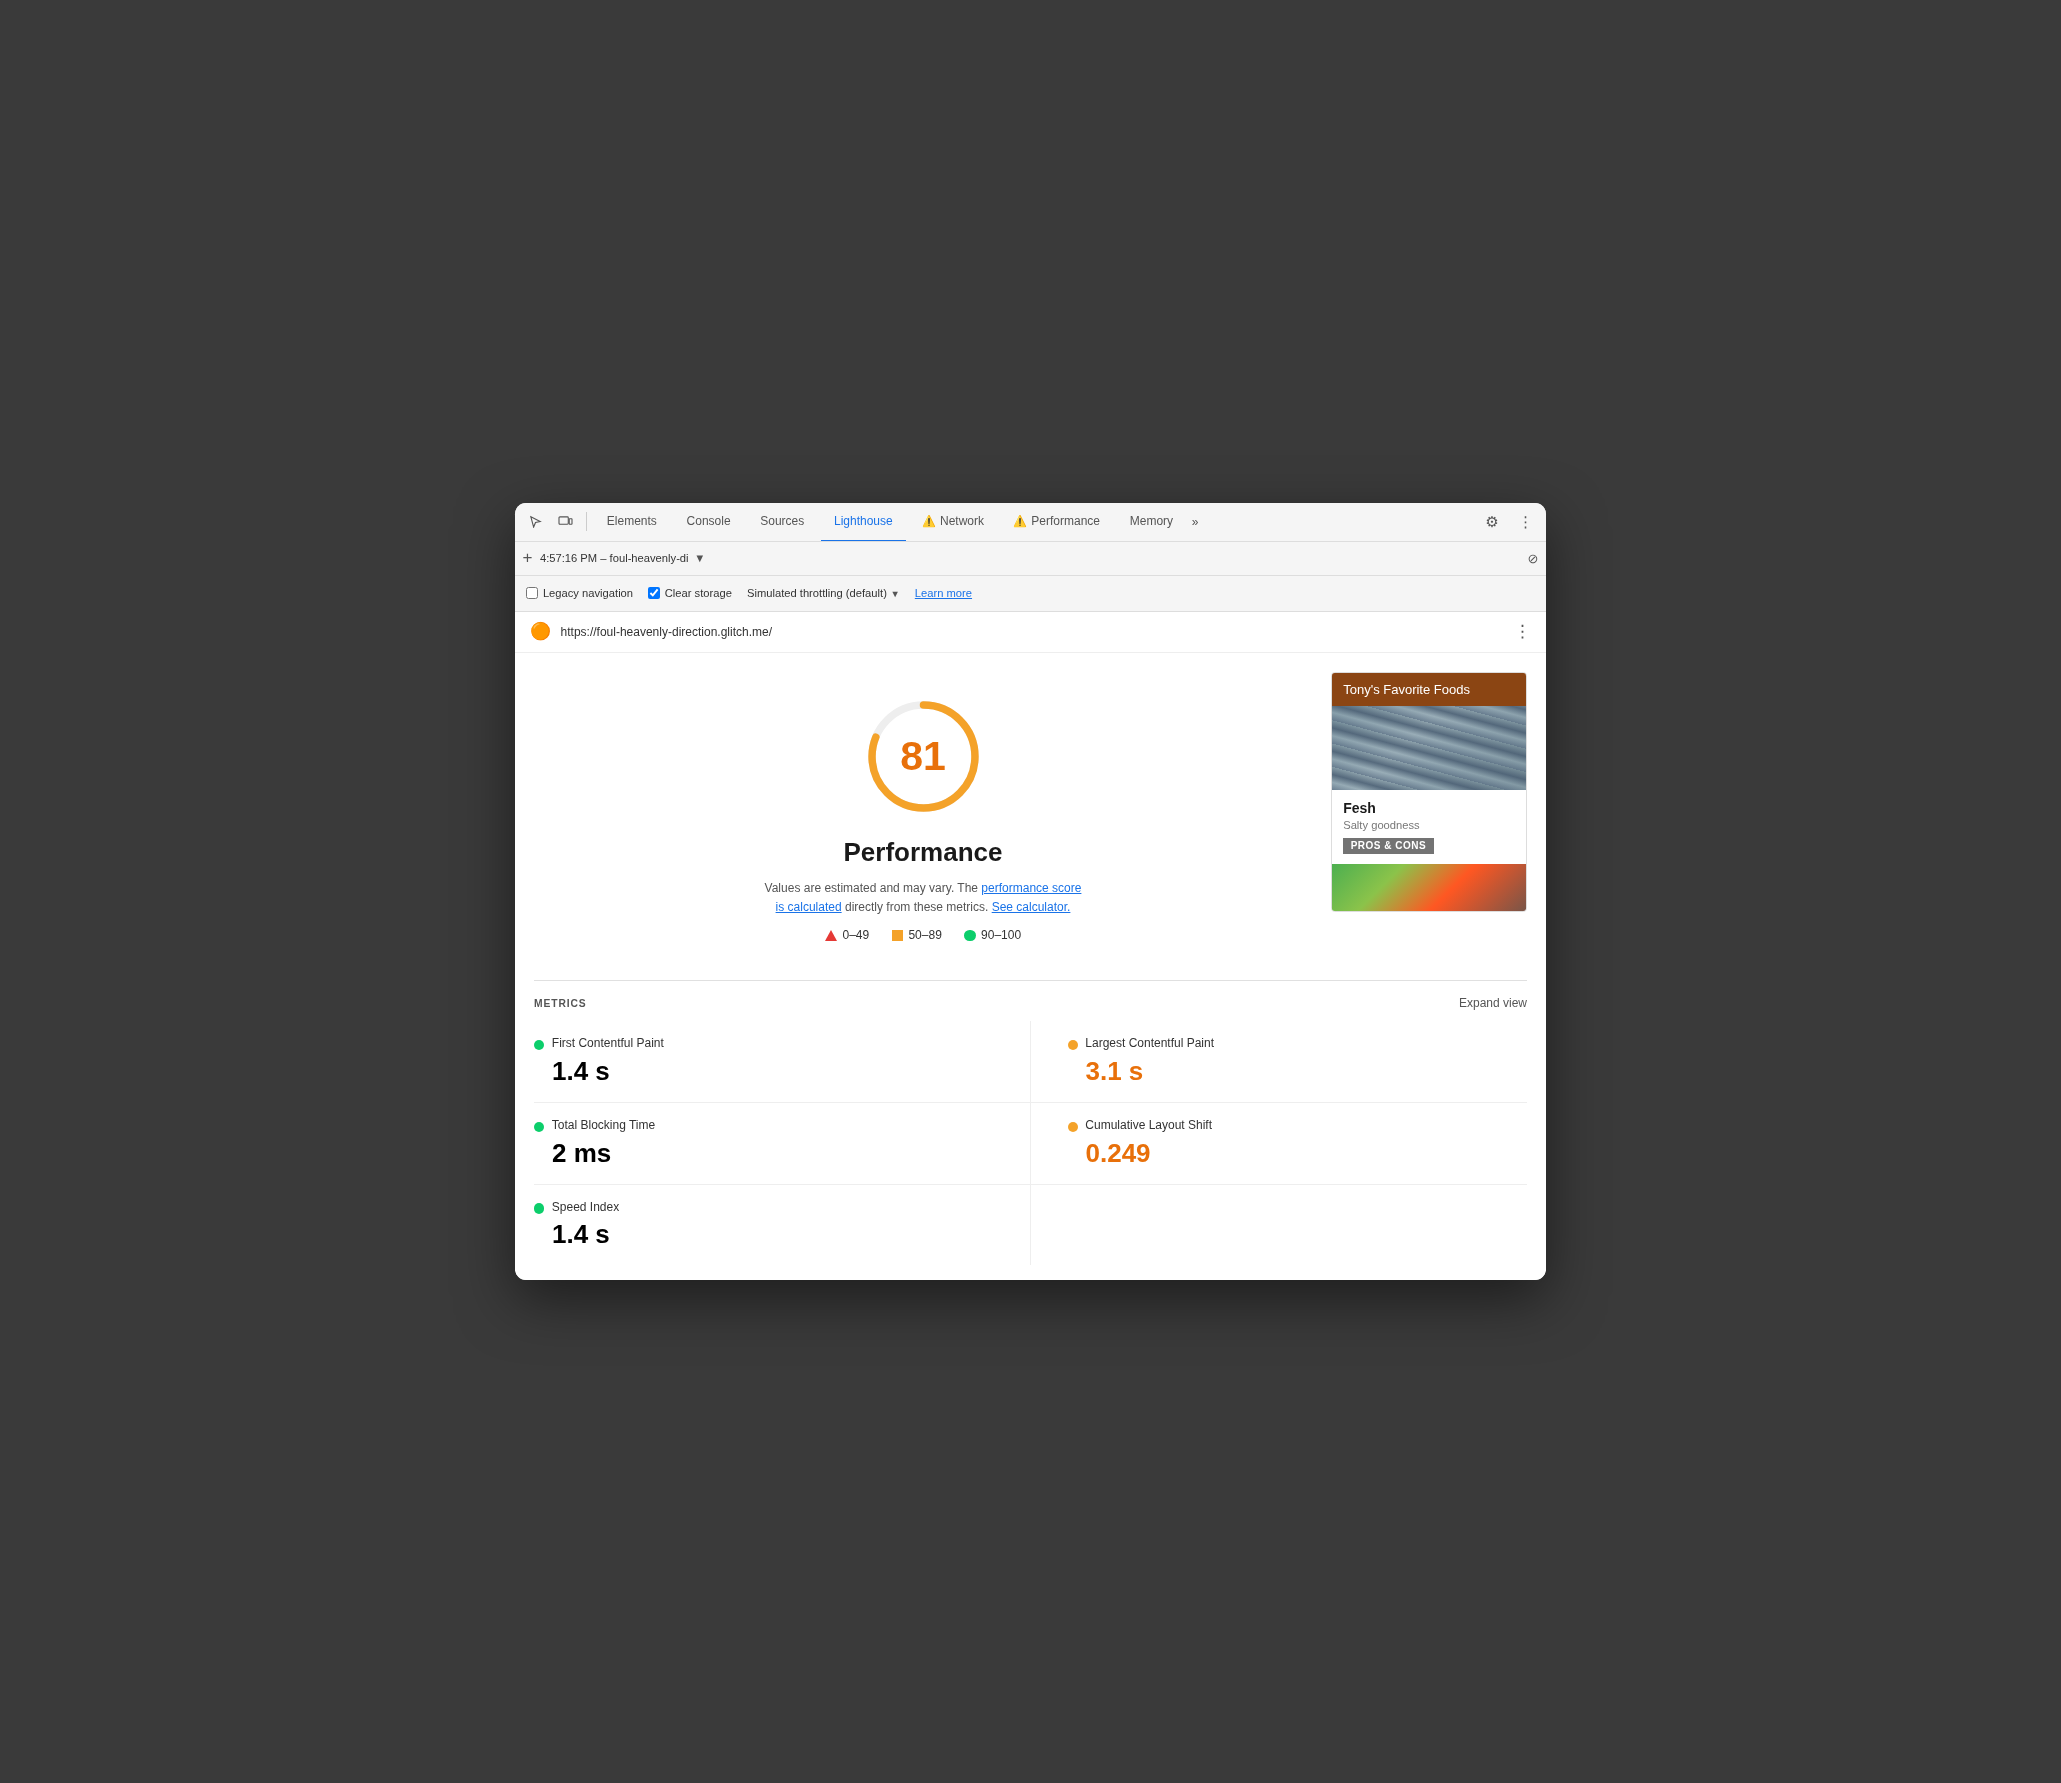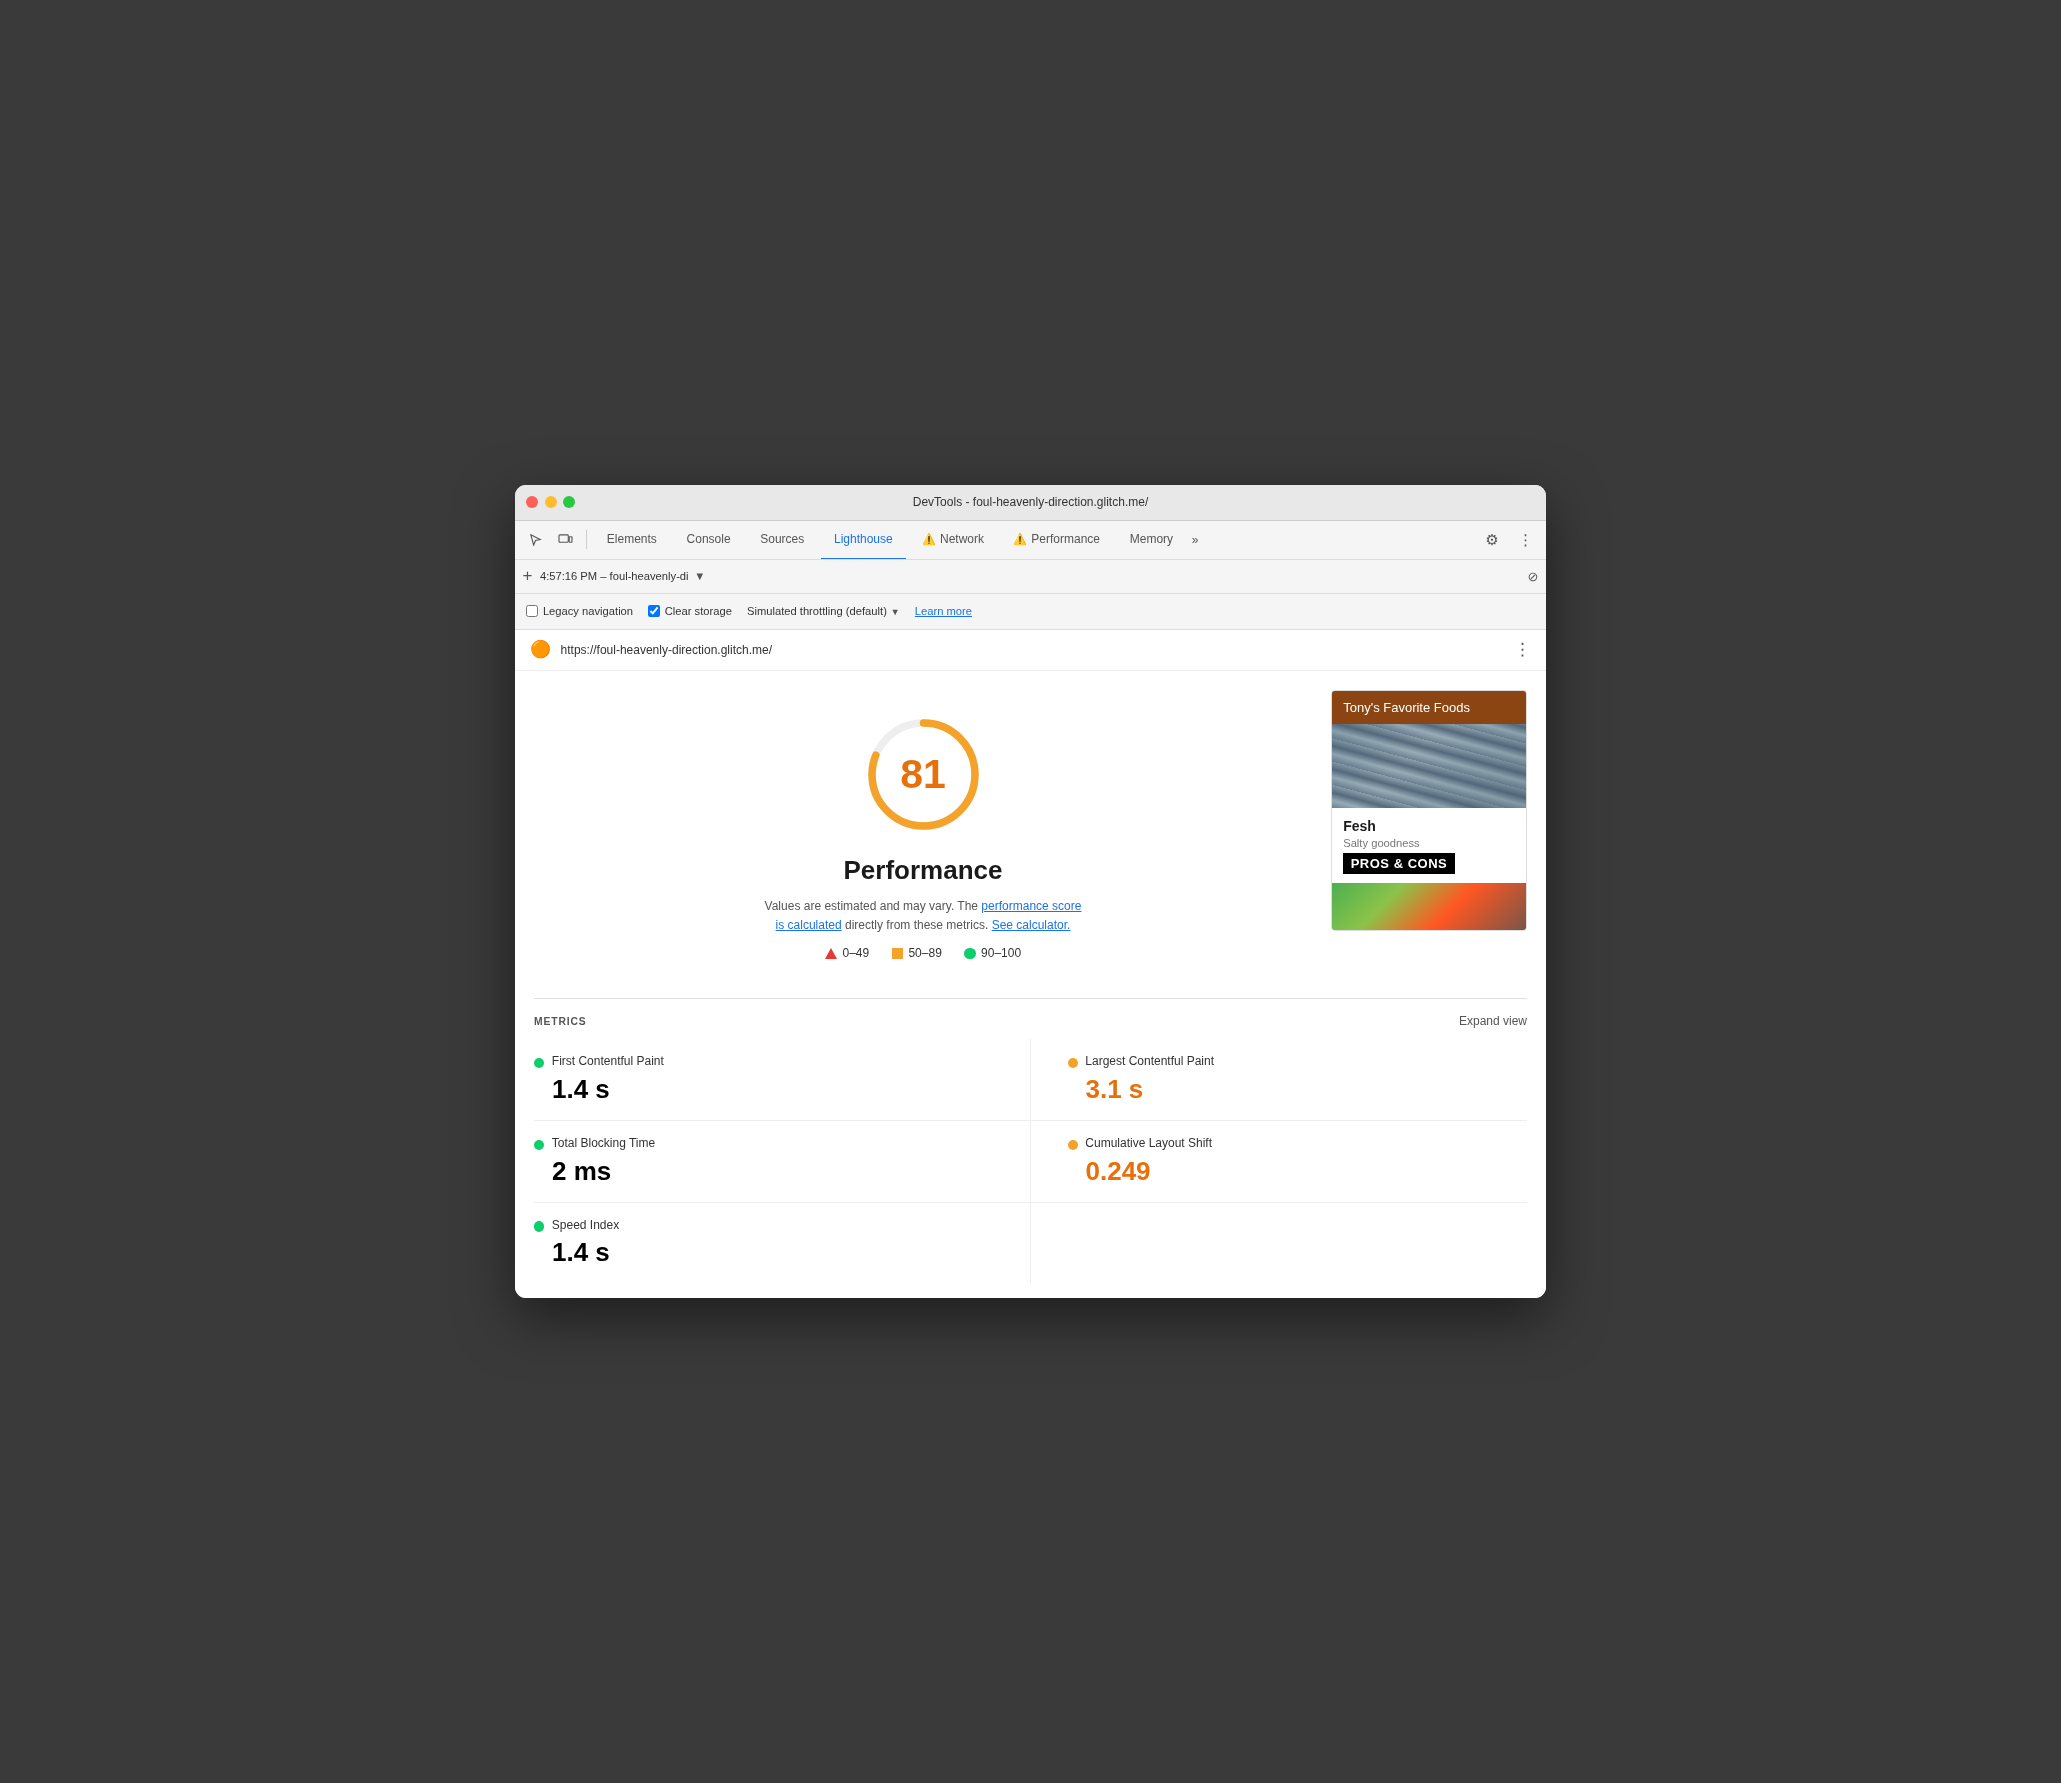--- a/index.html
+++ b/index.html
@@ -368,23 +368,23 @@
       font-weight: 600;
       color: #1a1a1a;
       margin-bottom: 3.7px;
     }
     .preview-subtitle {
       font-size: 11.2px;
       color: #777;
       margin-bottom: 4px;
     }
     .pros-cons-btn {
-      background: #000000;
+      background: #737373;
       color: white;
-      font-size: 13px;
+      font-size: 10px;
       padding: 2.8px 7.5px;
       border: none;
       cursor: pointer;
       font-weight: 600;
       letter-spacing: 0.5px;
     }
     .preview-image2 {
       width: 100%;
       height: 47px;
       background: linear-gradient(135deg, #4caf50 0%, #8bc34a 30%, #ff5722 60%, #795548 100%);
@@ -459,28 +459,20 @@
       margin-left: 18px;
     }
     .metric-value-green { color: #000000; }
     .metric-value-orange { color: #e8700a; }
   </style>
 </head>
 <body>
 
 <div class="window">
 
-  <div class="titlebar">
-    <div class="traffic-lights">
-      <div class="traffic-light tl-red"></div>
-      <div class="traffic-light tl-yellow"></div>
-      <div class="traffic-light tl-green"></div>
-    </div>
-    <span class="titlebar-title">DevTools - foul-heavenly-direction.glitch.me/</span>
-  </div>
 
   <div class="toolbar">
     <div class="toolbar-icon">
       <svg width="13" height="13" viewBox="0 0 14 14" fill="none">
           <path d="M2 2l10 5-5 1-2 5z" stroke="#555" stroke-width="1.2" fill="none"></path>
         </svg>
     </div>
     <div class="toolbar-icon">
       <svg width="15" height="13" viewBox="0 0 16 14" fill="none">
           <rect x="1" y="2" width="10" height="8" rx="1" stroke="#555" stroke-width="1.2"></rect>

